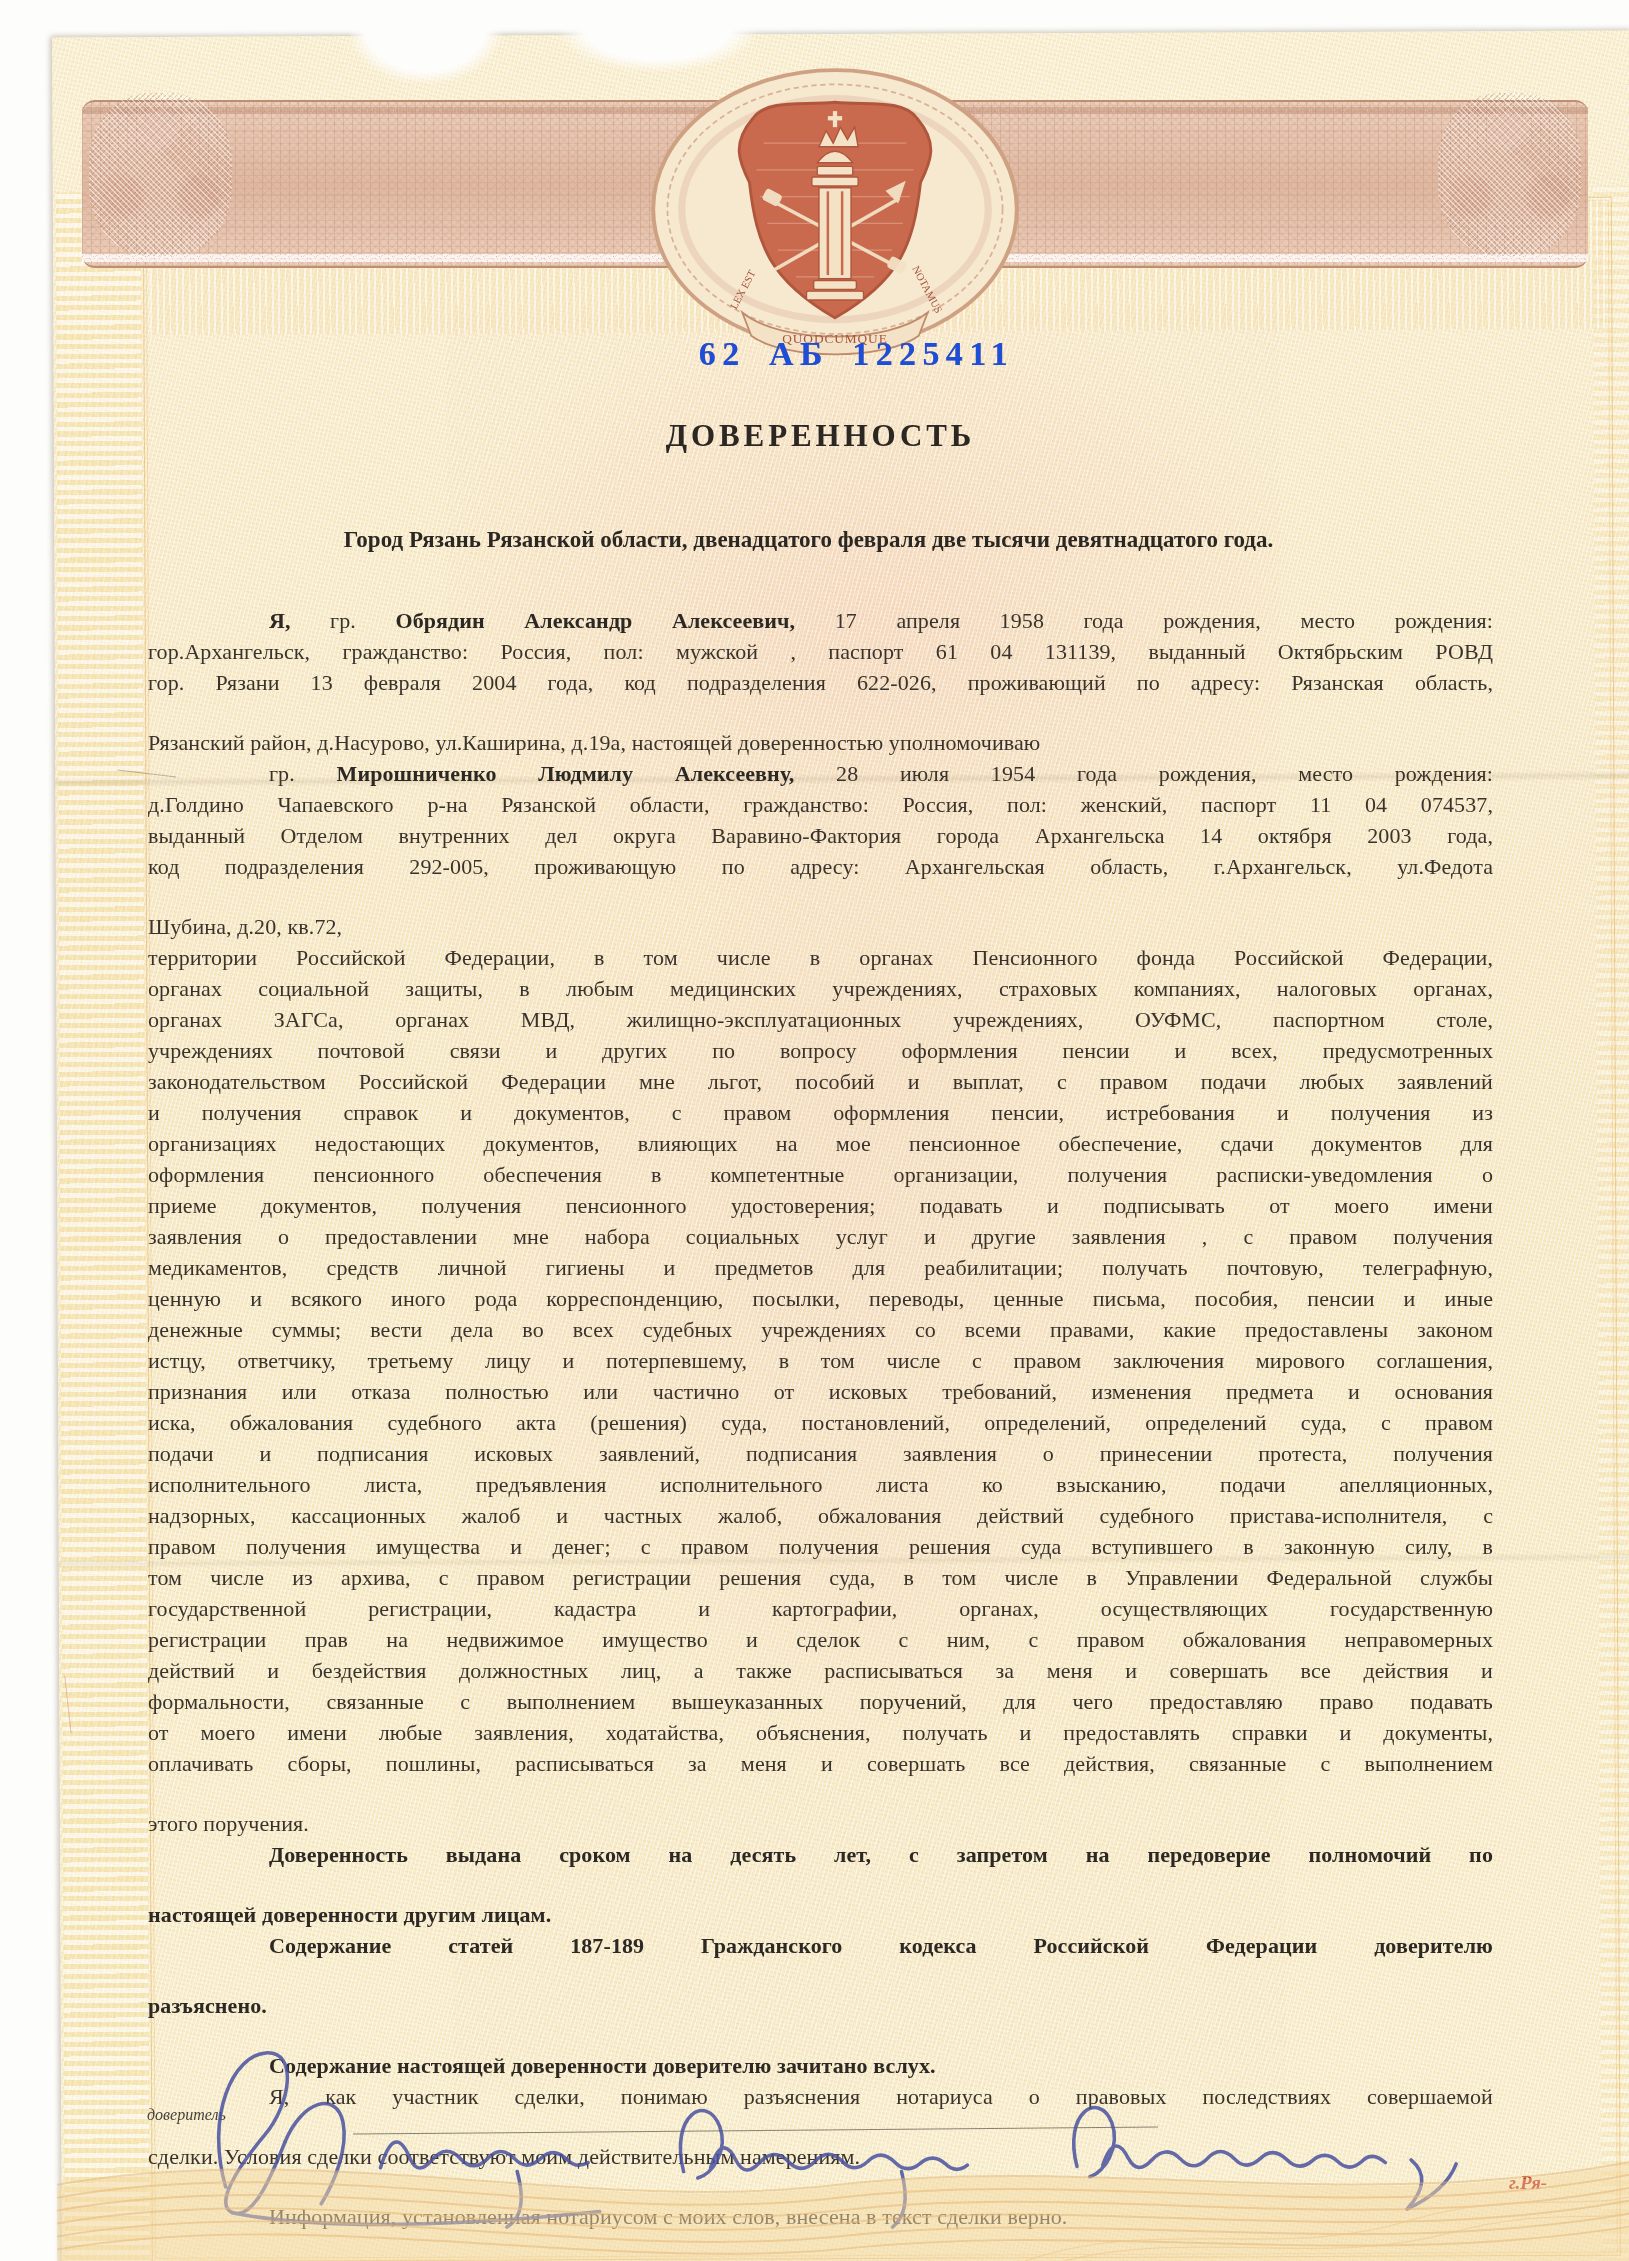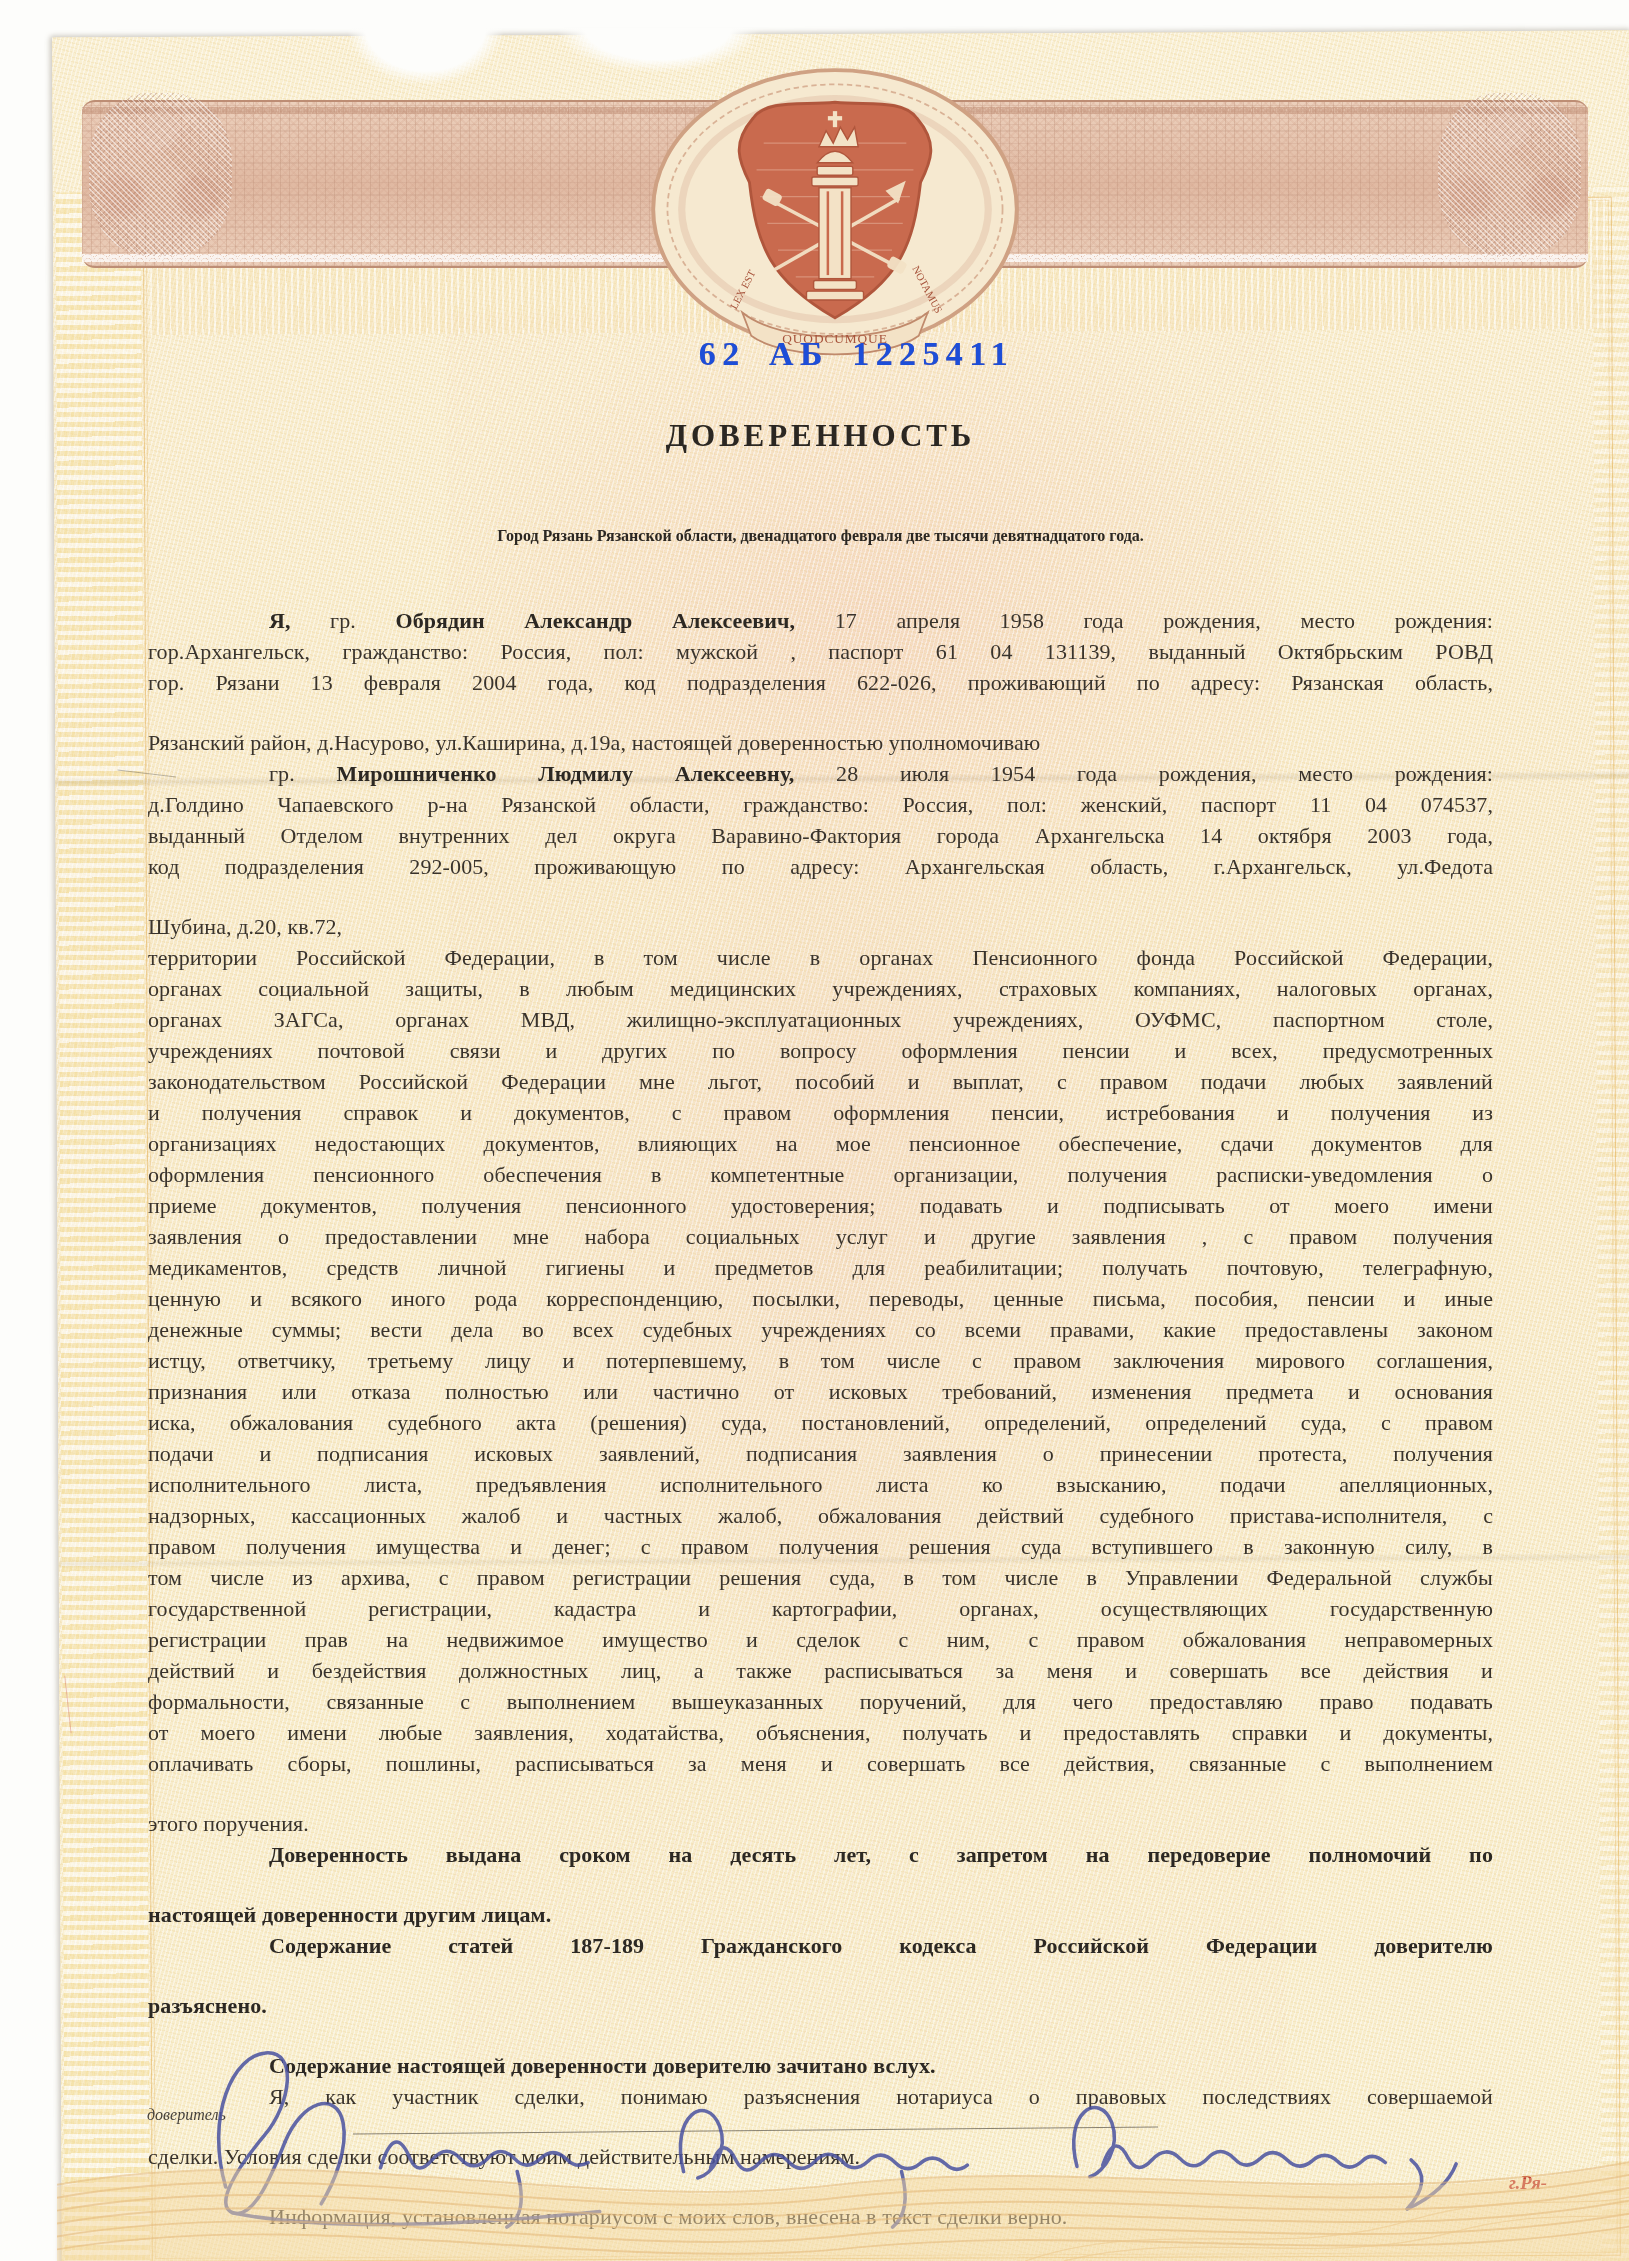--- a/index.html
+++ b/index.html
@@ -71,22 +71,22 @@
   .knot.left{left:3.9px;}
   .knot.right{right:3.9px;}
   .medallion{position:absolute;left:50%;top:-9px;transform:translateX(-50%);width:400px;height:303px;}
 
   
   .serial{position:absolute;left:148px;width:1345px;top:335px;text-align:center;
      font-weight:bold;font-size:34px;letter-spacing:6.4px;word-spacing:19.3px;color:#1d4ed8;
      text-shadow:0 0 0.6px rgba(147,61,49,.5);padding-left:36px;}
   .doc-title{position:absolute;left:148px;width:1345px;top:418px;text-align:center;
      font-weight:bold;font-size:31px;letter-spacing:3.9px;color:#2b2722;}
-  .date-line{position:absolute;left:148px;width:1345px;top:527px;text-align:center;
-     font-weight:bold;font-size:16px;color:#2b2722;}
+  .date-line{position:absolute;left:136px;width:1345px;top:527px;text-align:center;
+     font-weight:bold;font-size:23px;color:#2b2722;}
 
   
   .body-lines{position:absolute;left:148px;width:1345px;top:605px;font-size:22px;
      color:#39332c;letter-spacing:0.1px;}
   .bline{height:31px;line-height:31px;text-align:justify;text-align-last:justify;
      white-space:nowrap;overflow:visible;}
   .bline.last{text-align-last:left;margin-top:29px;}
   .bline.ind{text-indent:121px;}
   .bline.bold, .bline .b{font-weight:bold;color:#2c2823;}
 

